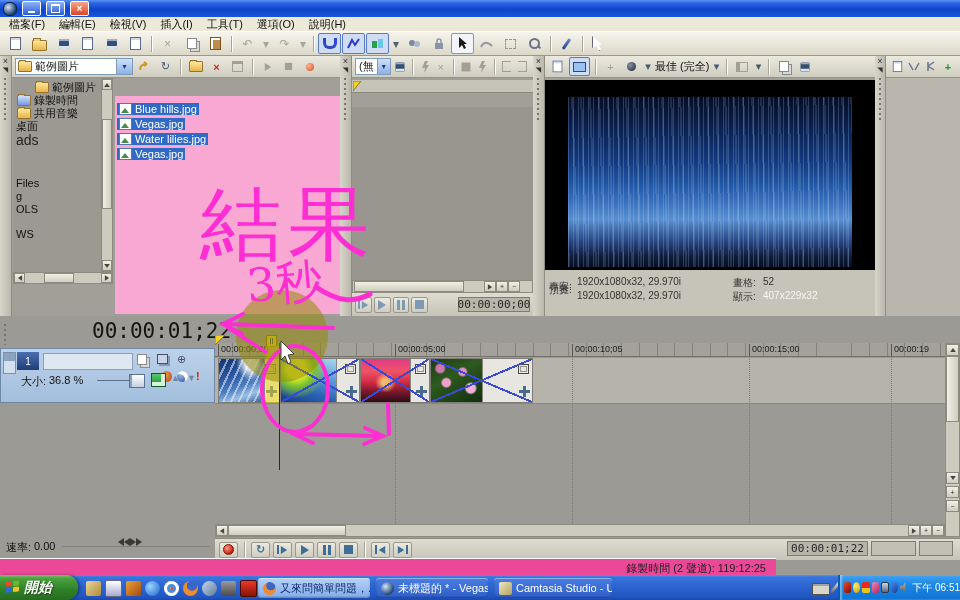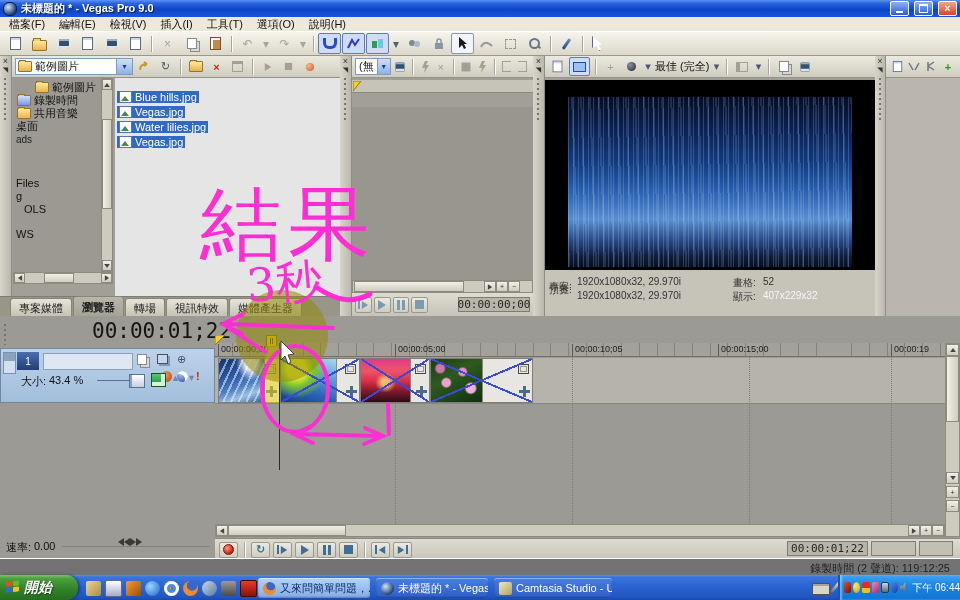--- a/index.html
+++ b/index.html
@@ -124,21 +124,20 @@
   .tryico{width:11px;height:11px;border-radius:2px;display:inline-block}
   .clock{color:#fff;font-size:10px;margin-left:3px;white-space:nowrap}
   
   .lab{position:absolute;white-space:nowrap}
 </style>
 </head>
 <body>
 
 <div class="abs titlebar">
   <span class="appico"></span>
-  <span class="titletxt">未標題的 * - Vegas Pro 9.0</span>
   <span class="wbtn">
       <i class="minbar"></i>
     </span>
   <span class="wbtn">
       <i class="restbox"></i>
     </span>
   <span class="wbtn close">×</span>
 </div>
 
 <div class="abs menubar">
@@ -284,30 +283,30 @@
         <i class="fico" style="background:linear-gradient(#cfe0ff,#7a9ae0)"></i>
         <span>錄製時間</span>
       </div>
     <div class="treeitem" style="padding-left:4px">
         <i class="fico"></i>
         <span>共用音樂</span>
       </div>
     <div class="treeitem" style="padding-left:3px">
         <span>桌面</span>
       </div>
-    <div class="treeitem" style="padding-left:3px;font-size:10px;color:#222">
+    <div class="treeitem" style="padding-left:3px;font-size:14px;color:#222">
         <span>ads</span>
       </div>
     <div class="treeitem" style="padding-left:3px;margin-top:30px">
         <span>Files</span>
       </div>
     <div class="treeitem" style="padding-left:3px">
         <span>g</span>
       </div>
-    <div class="treeitem" style="padding-left:11px">
+    <div class="treeitem" style="padding-left:3px">
         <span>OLS</span>
       </div>
     <div class="treeitem" style="padding-left:3px;margin-top:12px">
         <span>WS</span>
       </div>
   </div>
 
   <div class="sb" style="left:101px;top:22px;width:12px;height:194px">
     <div class="sbb" style="left:0;top:0;width:10px;height:11px">
         <i class="tri-u" style="transform:scale(.7)"></i>
@@ -321,56 +320,39 @@
   <div class="sb" style="left:13px;top:216px;width:100px;height:12px">
     <div class="sbb" style="left:0;top:0;width:11px;height:10px">
         <i class="tri-l" style="transform:scale(.7)"></i>
       </div>
     <div class="thumbh" style="left:30px;top:0;width:30px;height:10px"></div>
     <div class="sbb" style="right:0;top:0;width:11px;height:10px">
         <i class="tri-r" style="transform:scale(.7)"></i>
       </div>
   </div>
 
-  <div class="abs" style="left:115px;top:22px;width:225px;height:218px;background:#e5e5e5;padding-top:12px;box-sizing:border-box">
+  <div class="abs" style="left:115px;top:40px;width:225px;height:218px;background:#f9a8d4;padding-top:6px;box-sizing:border-box">
     <div class="flitem">
         <i class="imgico"></i>
         <span>Blue hills.jpg</span>
       </div><br>
     <div class="flitem">
         <i class="imgico"></i>
         <span>Vegas.jpg</span>
       </div><br>
     <div class="flitem">
         <i class="imgico"></i>
         <span>Water lilies.jpg</span>
       </div><br>
     <div class="flitem">
         <i class="imgico"></i>
         <span>Vegas.jpg</span>
       </div>
   </div>
 
-  <div class="tabs" style="left:0;top:240px;width:340px;height:20px">
-    <div class="tab">
-        <span>專案媒體</span>
-      </div>
-    <div class="tab active">
-        <span>瀏覽器</span>
-      </div>
-    <div class="tab">
-        <span>轉場</span>
-      </div>
-    <div class="tab">
-        <span>視訊特效</span>
-      </div>
-    <div class="tab">
-        <span>媒體產生器</span>
-      </div>
-  </div>
 </div>
 
 <div class="pane" style="left:340px;top:56px;width:193px;height:260px">
   <div class="edge">
     <span class="ex">×</span>
     <span style="font-size:7px;color:#333">◥</span>
     <div class="gripdots"></div>
   </div>
   <div class="ptb" style="left:12px;top:0;width:181px">
     <div class="combo" style="width:37px">
@@ -522,21 +504,21 @@
 
 <div class="abs" style="left:0;top:316px;width:960px;height:242px;background:#9c9a94">
   <div class="gripdots abs" style="left:3px;top:4px;height:22px"></div>
   <span class="lab" style="right:752px;top:3px;font-size:21px;color:#141414;font-family:'DejaVu Sans Mono','Liberation Mono',monospace;right:auto;left:92px">00:00:01;22</span>
 
   <div class="abs ruler" style="left:215px;top:27px;width:730px;height:14px;
        background-image:repeating-linear-gradient(90deg,transparent 0 16.7px,#84827a 16.7px 17.7px)">
     <span class="rlab" style="left:3px">00:00:00;00</span>
     <span class="rlab" style="left:180px">00:00:05;00</span>
     <span class="rlab" style="left:357px">00:00:10;05</span>
-    <span class="rlab" style="left:503px">00:00:15;00</span>
+    <span class="rlab" style="left:534px">00:00:15;00</span>
     <span class="rlab" style="left:676px">00:00:19</span>
   </div>
 
   <svg class="abs" style="left:215px;top:19px" width="12" height="10">
       <polygon points="0,0 10,0 0,10" fill="#f2d21e" stroke="#8a7a10"></polygon>
     </svg>
   <div class="abs" style="left:266px;top:19px;width:9px;height:10px;background:#f2d21e;border:1px solid #8a7a10;display:flex;align-items:center;justify-content:center;gap:1px">
     <i style="width:1px;height:6px;background:#555"></i>
       <i style="width:1px;height:6px;background:#555"></i>
   </div>
@@ -552,21 +534,21 @@
     <div class="abs" style="left:2px;top:3px;width:11px;height:20px;background:#d2e0f0;border:1px solid #7a92ac;box-shadow:inset 0 6px 0 -4px #8aa4c0,inset 0 12px 0 -4px #8aa4c0"></div>
     <div class="abs" style="left:16px;top:3px;width:22px;height:18px;background:linear-gradient(#4a6eb0,#223e7a);color:#fff;display:flex;align-items:center;justify-content:center;font-size:10px">1</div>
     <div class="abs" style="left:42px;top:4px;width:88px;height:15px;background:#dfe8f2;border:1px solid #8aa0b8"></div>
     <span class="lab" style="left:136px;top:5px"><i class="two" style="display:inline-block"></i></span>
     <span class="lab" style="left:156px;top:5px"><i style="display:inline-block;width:9px;height:8px;border:1px solid #44506a;background:#c8d4e8;box-shadow:2px 2px 0 #8498b8"></i></span>
     <span class="lab" style="left:176px;top:4px;color:#44506a">⊕</span>
     <span class="lab" style="left:160px;top:22px;width:11px;height:11px;border-radius:50%;background:radial-gradient(circle at 35% 35%,#f0a05a,#b4420a)"></span>
     <span class="lab" style="left:176px;top:22px;width:11px;height:11px;border-radius:50%;background:radial-gradient(circle at 35% 35%,#9ab8e8,#2a4a9a);box-shadow:inset -3px 3px 0 #fff"></span>
     <span class="lab" style="left:195px;top:21px;color:#c42a0a;font-weight:bold">!</span>
     <span class="lab" style="left:20px;top:25px">大小:</span>
-    <span class="lab" style="left:48px;top:25px">43.4 %</span>
+    <span class="lab" style="left:48px;top:25px">36.8 %</span>
     <div class="abs" style="left:96px;top:31px;width:46px;height:1px;background:#5a7290"></div>
     <div class="abs" style="left:128px;top:25px;width:14px;height:12px;background:linear-gradient(#fff,#c4d0e0);border:1px solid #5a7290;box-shadow:inset 4px 0 0 -2px #8aa0bc"></div>
     <span class="lab" style="left:150px;top:24px;width:13px;height:12px;background:linear-gradient(#5ac86a,#1a8a3a);border:1px solid #0c5a20;box-shadow:inset -4px -4px 0 #d8f0d8"></span>
     <span class="lab" style="left:170px;top:24px;color:#7288a4;font-size:9px">▲</span>
     <span class="lab" style="left:186px;top:24px;color:#7288a4;font-size:9px">▼</span>
   </div>
 
   <div class="clip" style="left:218px;top:42px;width:62px">
     <div class="cthumb" style="width:46px;background:
       radial-gradient(ellipse at 70% 10%,rgba(255,255,255,.85) 0 12%,transparent 32%),
@@ -679,21 +661,21 @@
     <span class="tpb">
         <i class="playtri" style="transform:scale(.8)"></i>
         <i style="width:2px;height:9px;background:#3e6e96"></i>
       </span>
   </div>
   <span class="tcbox" style="left:787px;top:225px;width:81px">00:00:01;22</span>
   <span class="tcbox" style="left:871px;top:225px;width:45px;background:#c2bfb5"></span>
   <span class="tcbox" style="left:919px;top:225px;width:34px;background:#c2bfb5"></span>
 </div>
 
-<div class="abs" style="left:0;top:558px;width:960px;height:17px;background:#737373;border-top:1px solid #fff;box-sizing:border-box">
+<div class="abs" style="left:0;top:558px;width:776px;height:17px;background:#ec4899;border-top:1px solid #fff;box-sizing:border-box">
   <span class="lab" style="right:10px;top:2px;color:#222">錄製時間 (2 聲道): 119:12:25</span>
 </div>
 
 <div class="abs taskbar">
   <div class="startbtn">
     <span class="winlogo">
       <i style="background:#e84a2a"></i>
         <i style="background:#6ab82a"></i>
         <i style="background:#2a6ae8"></i>
         <i style="background:#f0c22a"></i>
@@ -727,21 +709,21 @@
   <span class="lab" style="left:812px;top:8px;width:16px;height:10px;background:#d8d5ca;border:1px solid #56524a;box-shadow:inset 0 2px 0 #a8a49a"></span>
   <span class="lab" style="left:834px;top:5px;width:3px;height:14px;background:linear-gradient(#e8e8e8,#6a6a6a);transform:rotate(40deg);border-radius:1px"></span>
   <div class="tray">
     <span class="tryico" style="background:linear-gradient(135deg,#e84a2a,#7a1005)"></span>
     <span class="tryico" style="background:radial-gradient(circle at 35% 35%,#ffe86a,#c89a0a);border-radius:50%"></span>
     <span class="tryico" style="background:linear-gradient(180deg,#e82a1a 0 50%,#f0c21a 50%)"></span>
     <span class="tryico" style="background:linear-gradient(135deg,#f08ab0,#b02a6a)"></span>
     <span class="tryico" style="background:linear-gradient(#cdd6e2,#5a6a7a);border:1px solid #2a3a4a;box-sizing:border-box"></span>
     <span class="tryico" style="background:linear-gradient(135deg,#4a8ae8,#1a3a9a);border-radius:50%"></span>
     <span class="tryico" style="background:linear-gradient(#b8b8b8,#5a5a5a);clip-path:polygon(0 35%,40% 35%,75% 0,75% 100%,40% 65%,0 65%)"></span>
-    <span class="clock">下午 06:44</span>
+    <span class="clock">下午 06:51</span>
   </div>
 </div>
 
 <svg class="abs" style="left:0;top:0;z-index:60;pointer-events:none" width="960" height="600" viewBox="0 0 960 600">
   <circle cx="282" cy="336" r="46" fill="rgba(148,136,8,0.55)"></circle>
   <text x="200" y="252" font-size="82" letter-spacing="6" fill="#ff2ed2" font-family="'DejaVu Serif','Liberation Serif',serif">結果</text>
   <text x="248" y="302" font-size="46" fill="#ff2ed2" transform="rotate(-5 248 302)" font-family="'DejaVu Serif','Liberation Serif',serif">3秒</text>
   <path d="M316 287 C338 302 354 303 370 294" stroke="#ff2ed2" stroke-width="5" fill="none" stroke-linecap="round"></path>
   <path d="M333 328 L226 324" stroke="#ff2ed2" stroke-width="4" fill="none" stroke-linecap="round"></path>
   <path d="M243 314 L223 324 L242 334" stroke="#ff2ed2" stroke-width="4" fill="none" stroke-linecap="round"></path>

